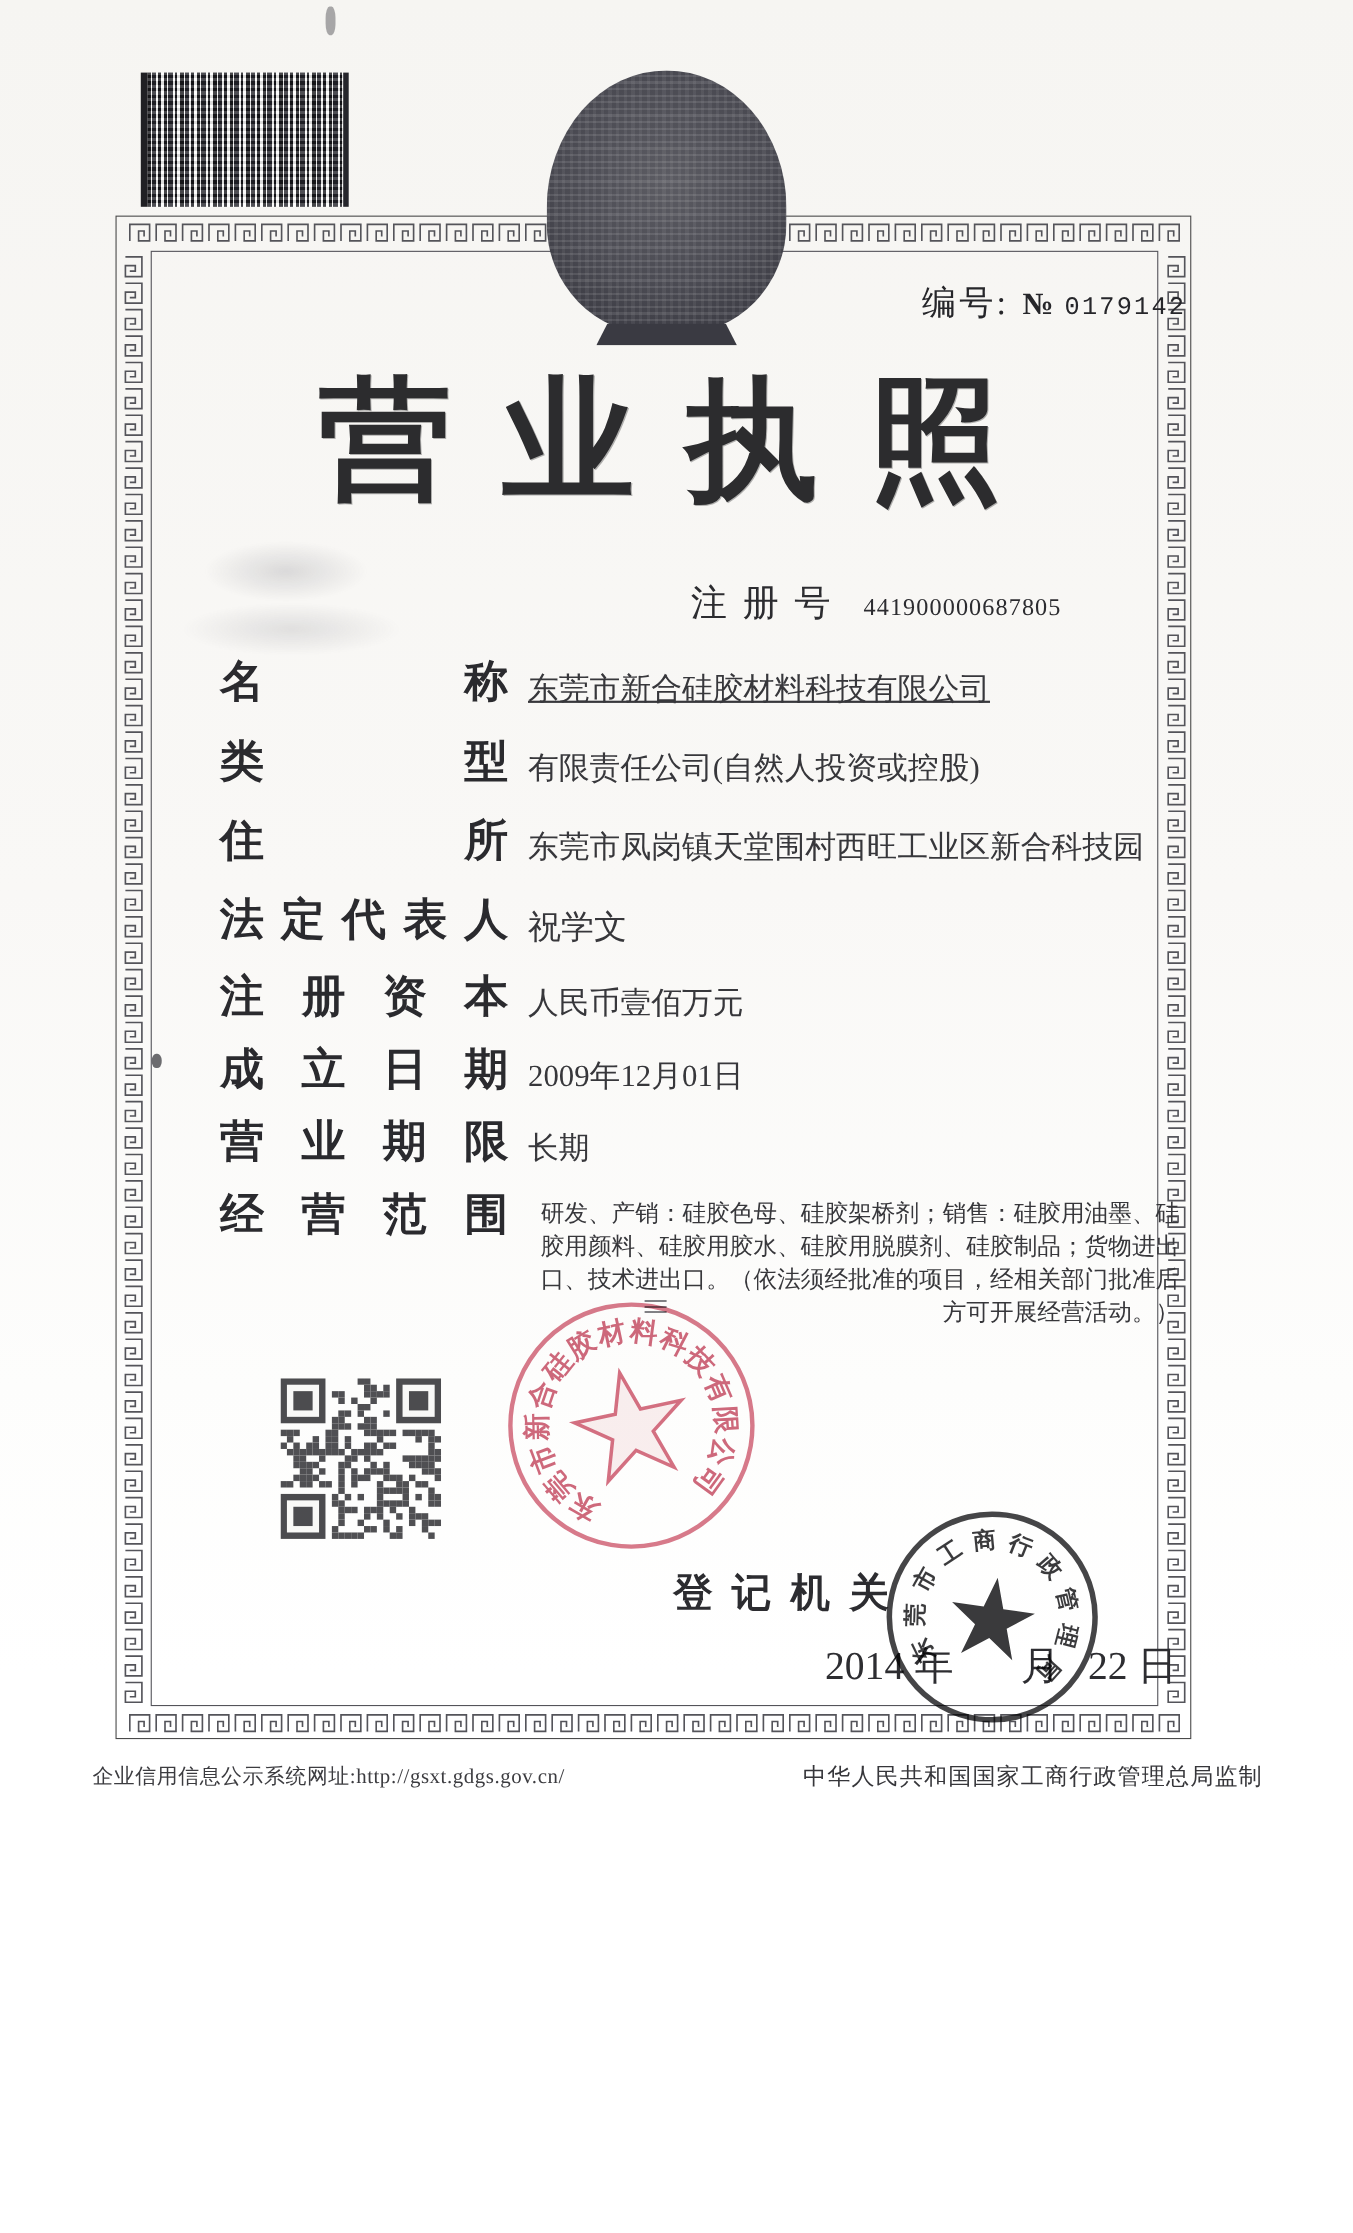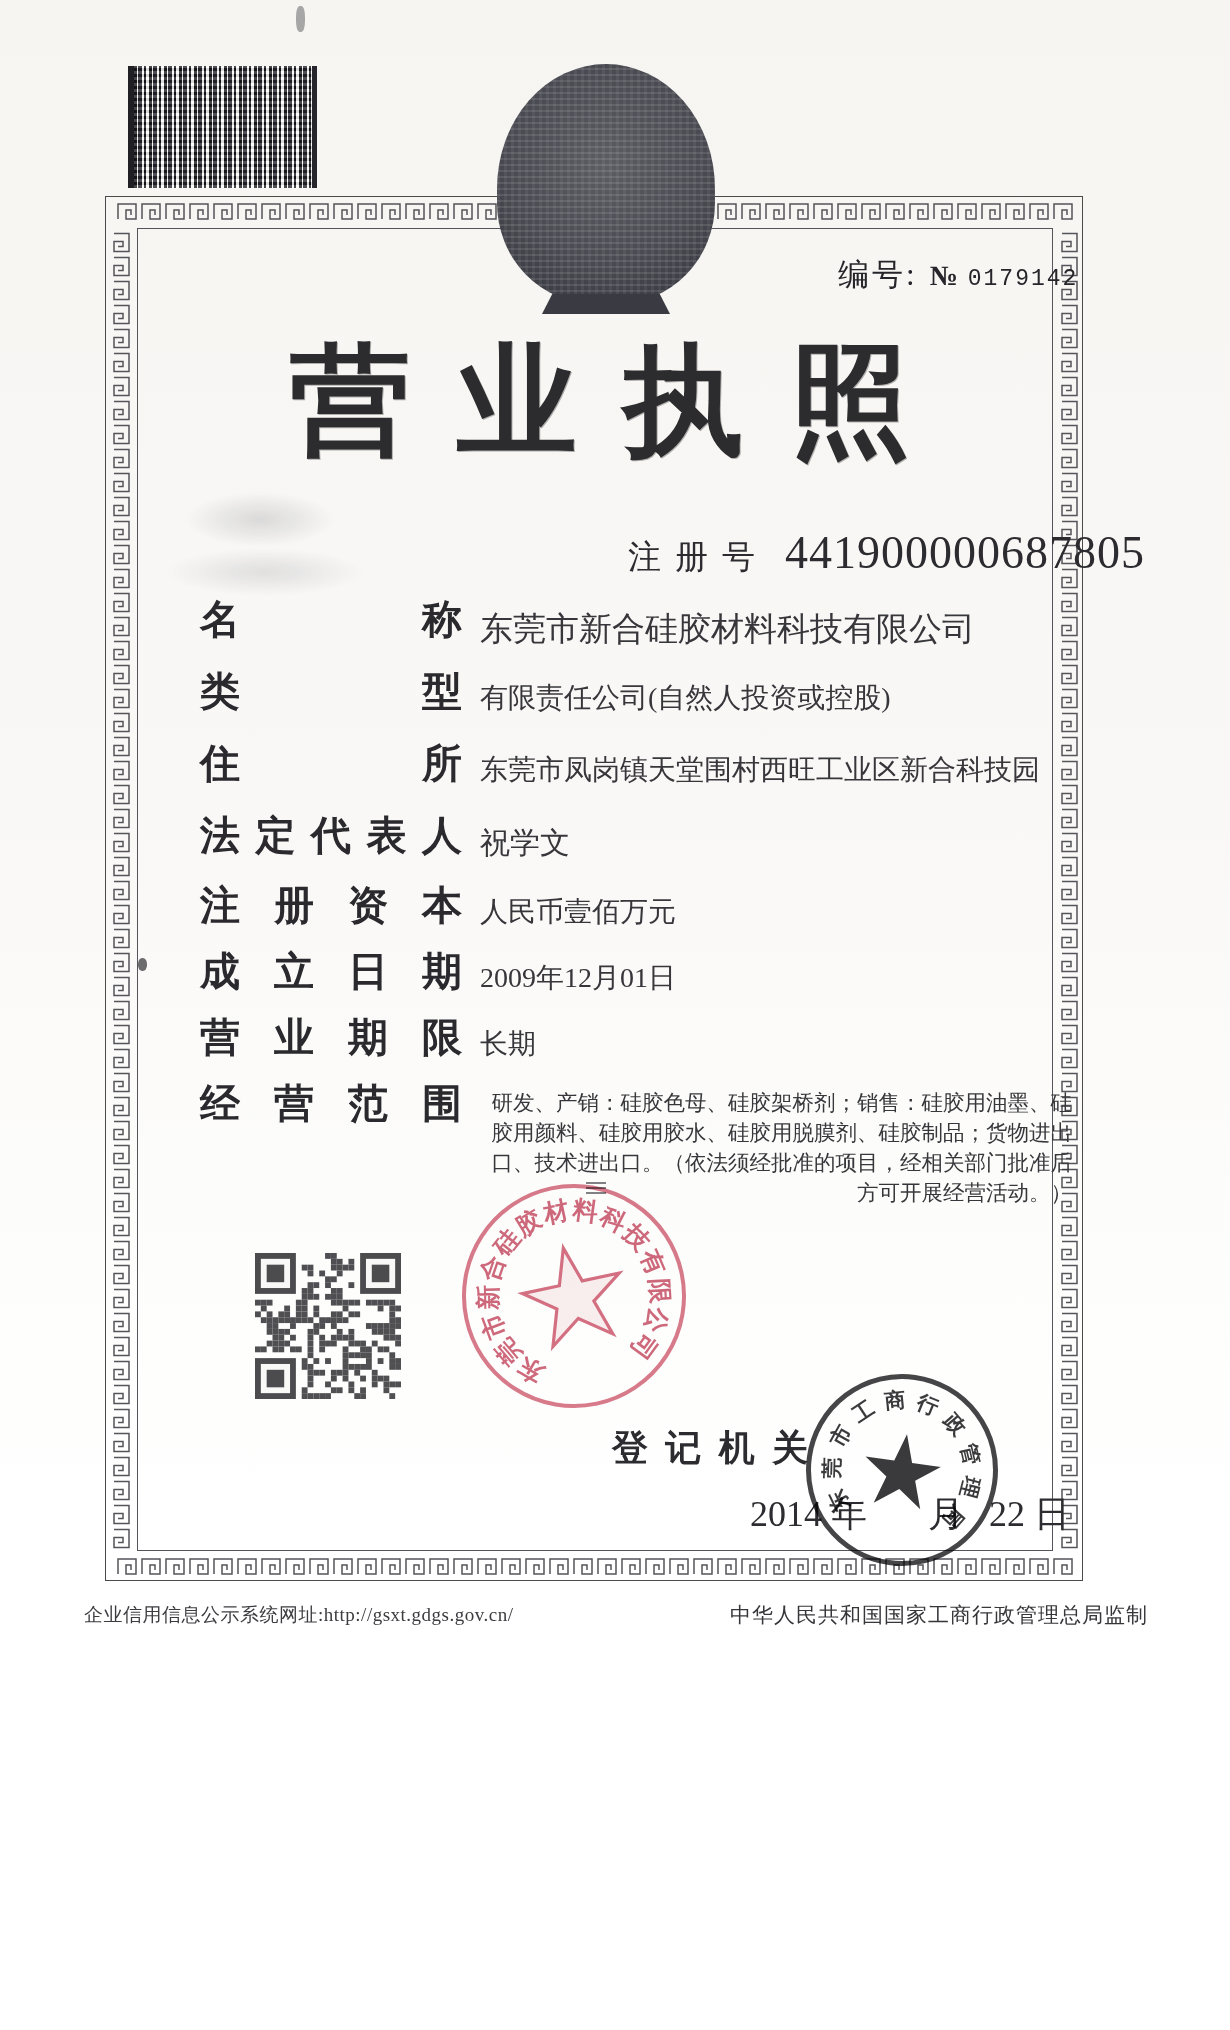--- a/index.html
+++ b/index.html
@@ -39,21 +39,21 @@
   .serial .lbl{font-size:31px;letter-spacing:3px;}
   .serial .nosym{font-size:28px;font-weight:bold;margin:0 10px 0 12px;}
   .serial .num{font-family:"Liberation Mono","DejaVu Sans Mono",monospace;font-size:23px;letter-spacing:2px;}
   
   .title{position:absolute;left:290px;top:330px;width:620px;z-index:2;
     font-family:"DejaVu Sans","Liberation Sans",sans-serif;font-weight:bold;
     font-size:120px;line-height:1.18;color:#2c2c2e;text-shadow:1px 1px 0 rgba(40,40,40,.35);}
   
   .regno{position:absolute;left:628px;top:526px;z-index:2;white-space:nowrap;color:#2c2c30;}
   .regno .lbl{font-size:33px;letter-spacing:14px;}
-  .regno .val{font-size:46px;margin-left:16px;letter-spacing:1px;}
+  .regno .val{font-size:22px;margin-left:16px;letter-spacing:1px;}
   
   .row{position:absolute;left:200px;display:flex;align-items:flex-start;z-index:2;}
   .flabel{width:262px;font-size:40px;font-weight:600;color:#2a2a2e;flex:none;line-height:1.1;}
   .fvalue{margin-left:18px;font-size:28px;color:#37373b;margin-top:9px;white-space:nowrap;}
   .fvalue.para{white-space:normal;width:592px;font-size:21.5px;line-height:30px;margin-top:6px;text-align:right;}
   .spread{display:flex;justify-content:space-between;}
   
   .qr{position:absolute;left:255px;top:1253px;width:146px;height:146px;z-index:2;opacity:.82;}
   
   .seal{position:absolute;border-radius:50%;box-sizing:border-box;mix-blend-mode:multiply;}
@@ -318,21 +318,21 @@
 
   <div class="regno">
     <span class="lbl">注册号</span><span class="val">441900000687805</span>
   </div>
 
   <div class="row" style="top:598px;">
     <div class="flabel spread">
         <span>名</span>
         <span>称</span>
       </div>
-    <div class="fvalue" style="font-size:33px;">东莞市新合硅胶材料科技有限公司</div>
+    <div class="fvalue" style="font-size:28px;text-decoration:underline;">东莞市新合硅胶材料科技有限公司</div>
   </div>
   <div class="row" style="top:670px;">
     <div class="flabel spread">
         <span>类</span>
         <span>型</span>
       </div>
     <div class="fvalue">有限责任公司(自然人投资或控股)</div>
   </div>
   <div class="row" style="top:742px;">
     <div class="flabel spread">

